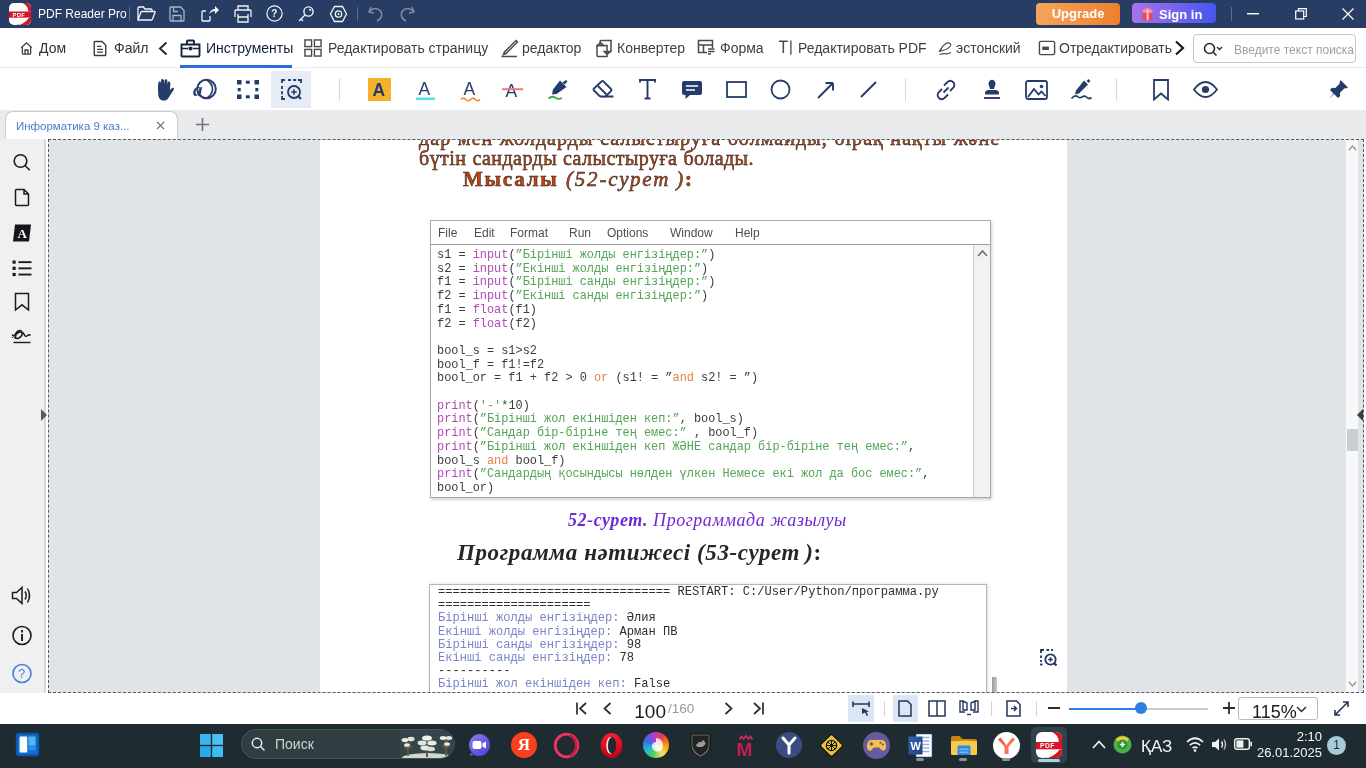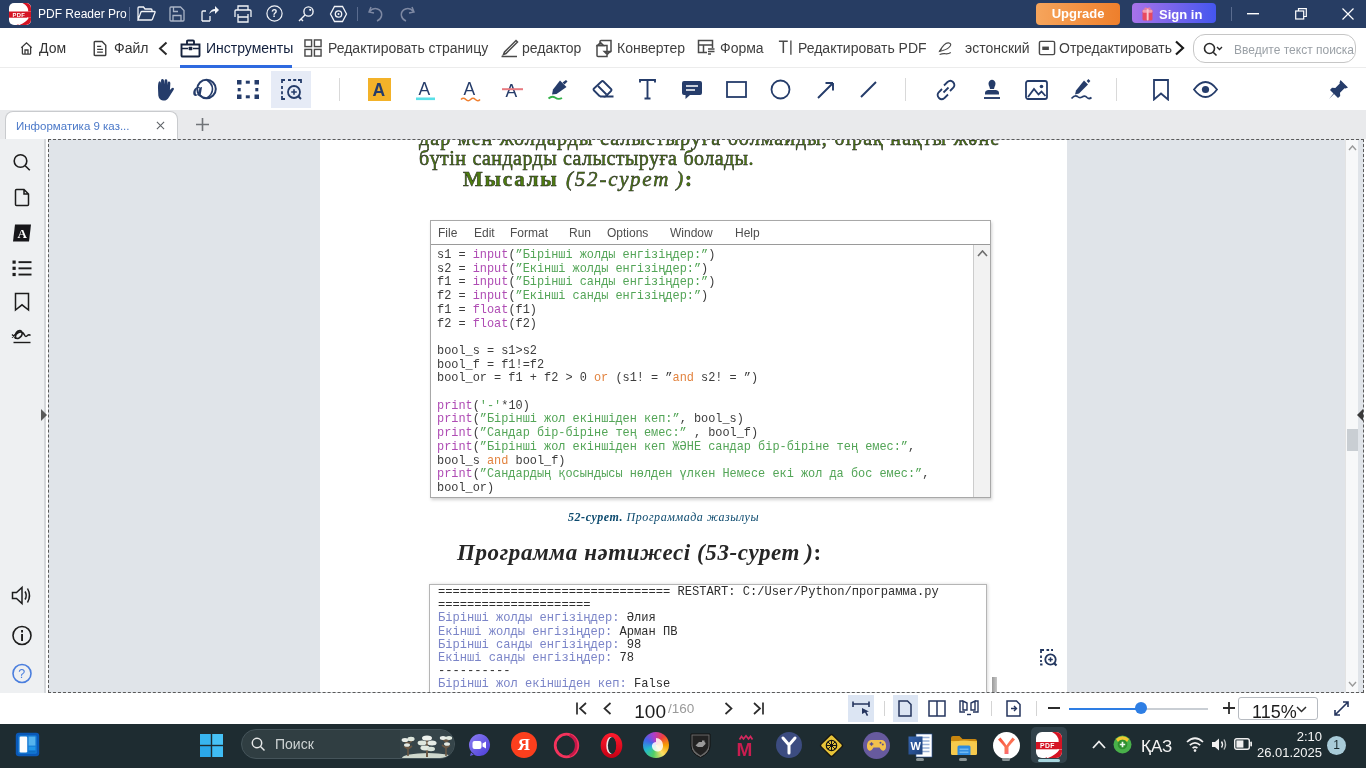--- a/index.html
+++ b/index.html
@@ -18,21 +18,21 @@
 
 .tabbar{position:absolute;left:0;top:110px;width:1366px;height:29px;background:#e9eaec}
 .tab{position:absolute;left:5px;top:1px;width:173px;height:28px;background:#fff;border:1px solid #c9cbce;border-bottom:none;border-radius:8px 8px 0 0;display:flex;align-items:center}
 .tab-title{color:#4a78c8;font-size:11.5px;margin-left:10px;width:140px;white-space:nowrap;overflow:hidden}
 
 .sidebar{position:absolute;left:0;top:139px;width:46px;height:554px;background:#eef0f2;border-right:2px solid #d4d7da}
 .sicon{position:absolute;left:0;width:44px;display:flex;justify-content:center}
 
 .doc{position:absolute;left:48px;top:139px;width:1316px;height:554px;background:#e0e4e9;border:1px dashed #5a5a5a;overflow:hidden}
 .page{position:absolute;left:271px;top:0;width:747px;height:553px;background:#fff}
-.bodytext{font-family:"Liberation Serif",serif;color:#4d7c0f;font-size:20px;line-height:23px;letter-spacing:.45px;word-spacing:.5px;white-space:nowrap;-webkit-text-stroke:.5px #262626}
+.bodytext{font-family:"Liberation Serif",serif;color:#c2410c;font-size:20px;line-height:23px;letter-spacing:.45px;word-spacing:.5px;white-space:nowrap;-webkit-text-stroke:.5px #262626}
 .codewin{position:absolute;left:381px;top:80px;width:561px;height:278px;background:#fff;border:1px solid #a8a8a8;box-shadow:1px 2px 3px rgba(0,0,0,.18)}
 .cw-menu{position:absolute;left:0;top:0;width:100%;height:24px;background:#fff;border-bottom:1px solid #9a9a9a;color:#4e4e4e;font-size:12px}
 .cw-menu span{position:absolute;top:5px}
 .codewrap{position:absolute;left:6px;top:28px;font-family:"Liberation Mono",monospace;font-size:11.9px;line-height:13.7px;color:#3d3d3d;white-space:pre}
 .k{color:#af4cb4}.s{color:#53a557}.o{color:#e2833f}
 .cw-scroll{position:absolute;right:0;top:24px;bottom:0;width:17px;background:#f2f2f2;border-left:1px solid #ccc}
 .conwin{position:absolute;left:380px;top:444px;width:558px;height:110px;background:#fff;border:1px solid #b5b5b5;border-bottom:none;box-shadow:1px 0 3px rgba(0,0,0,.15)}
 .conwrap{position:absolute;left:8px;top:1px;font-family:"Liberation Mono",monospace;font-size:12.1px;line-height:13.2px;color:#2e2e2e;white-space:pre}
 .b{color:#7b85c8}
 
@@ -188,33 +188,33 @@
         <path d="M1 2 L11 2 M6 2 L6 15" stroke="#4a4a4a" stroke-width="1.7"></path>
         <path d="M14.5 1 L14.5 17" stroke="#4a4a4a" stroke-width="1.5"></path>
       </svg>
     <span style="margin-left:4px;color:#3f3f3f">Редактировать PDF</span>
   </div>
   <div class="mitem" style="left:938px">
     <svg width="16" height="17" viewBox="0 0 20 19">
         <path d="M2 13 Q8 2 13 2.5 Q17 3 15.5 6 Q13 10 6 12 Z" fill="none" stroke="#4a4a4a" stroke-width="1.5"></path>
         <path d="M2 13 L4.5 9.5 M2 17 Q6 15.5 9 16 Q13 16.5 16 14.5" fill="none" stroke="#4a4a4a" stroke-width="1.5"></path>
       </svg>
-    <span style="margin-left:11px;color:#3f3f3f">эстонский</span>
+    <span style="margin-left:2px;color:#3f3f3f">эстонский</span>
   </div>
   <div class="mitem" style="left:1038px">
     <svg width="18" height="18" viewBox="0 0 19 19">
         <rect x="1.5" y="2.5" width="16" height="14" rx="1.5" fill="none" stroke="#4a4a4a" stroke-width="1.5"></rect>
         <rect x="4.5" y="8" width="7" height="3.6" fill="#4a4a4a"></rect>
       </svg>
     <span style="margin-left:3px;color:#3f3f3f">Отредактировать</span>
   </div>
   <svg class="abs" style="left:1174px;top:12px" width="11" height="16" viewBox="0 0 11 16">
       <path d="M2 1.5 L9 8 L2 14.5" fill="none" stroke="#1a1a1a" stroke-width="2.2"></path>
     </svg>
-  <div class="abs" style="left:1193px;top:6px;width:163px;height:29px;border:1px solid #c6c6c6;border-radius:12px;background:#fff">
+  <div class="abs" style="left:1193px;top:6px;width:163px;height:29px;border:1px solid #c6c6c6;border-radius:4px;background:#fff">
     <svg class="abs" style="left:9px;top:7px" width="20" height="15" viewBox="0 0 20 15">
         <circle cx="6.5" cy="6.5" r="5" fill="none" stroke="#2a2a2a" stroke-width="1.6"></circle>
         <path d="M10.2 10.2 L13.5 13.5" stroke="#2a2a2a" stroke-width="1.6"></path>
         <path d="M15 6 L17.5 8.5 L20 6" fill="none" stroke="#2a2a2a" stroke-width="1.4" transform="translate(-1,-1)"></path>
       </svg>
     <span class="abs" style="left:40px;top:8px;color:#9aa0a6;font-size:12px;white-space:nowrap">Введите текст поиска</span>
   </div>
 </div>
 
 <div class="toolbar" id="toolbar">
@@ -451,21 +451,21 @@
 bool_s <span class="o">and</span> bool_f)
 <span class="k">print</span>(<span class="s">”Сандардың қосындысы нөлден үлкен Немесе екі жол да бос емес:”</span>,
 bool_or)</div>
     <div class="cw-scroll">
       <svg class="abs" style="left:3px;top:5px" width="11" height="7" viewBox="0 0 11 7">
           <path d="M1 6 L5.5 1 L10 6" fill="none" stroke="#6e6e6e" stroke-width="1.6"></path>
         </svg>
     </div>
   </div>
 
-  <div class="abs" style="left:519px;top:370px;font-family:'Liberation Serif',serif;font-style:italic;font-size:12px;color:#0c4a6e;letter-spacing:.55px"><b>52-сурет.</b> Программада жазылуы</div>
+  <div class="abs" style="left:519px;top:370px;font-family:'Liberation Serif',serif;font-style:italic;font-size:18px;color:#6d28d9;letter-spacing:.55px"><b>52-сурет.</b> Программада жазылуы</div>
   <div class="abs" style="left:408px;top:400px;font-family:'Liberation Serif',serif;font-size:23px;color:#262626;letter-spacing:.6px"><b><i>Программа нәтижесі (53-сурет )</i>:</b></div>
 
   <div class="conwin">
     <div class="conwrap">================================ RESTART: C:/User/Python/программа.py
 =====================
 <span class="b">Бірінші жолды енгізіңдер: </span>Әлия
 <span class="b">Екінші жолды енгізіңдер: </span>Арман ПВ
 <span class="b">Бірінші санды енгізіңдер: </span>98
 <span class="b">Екінші санды енгізіңдер: </span>78
 ----------

